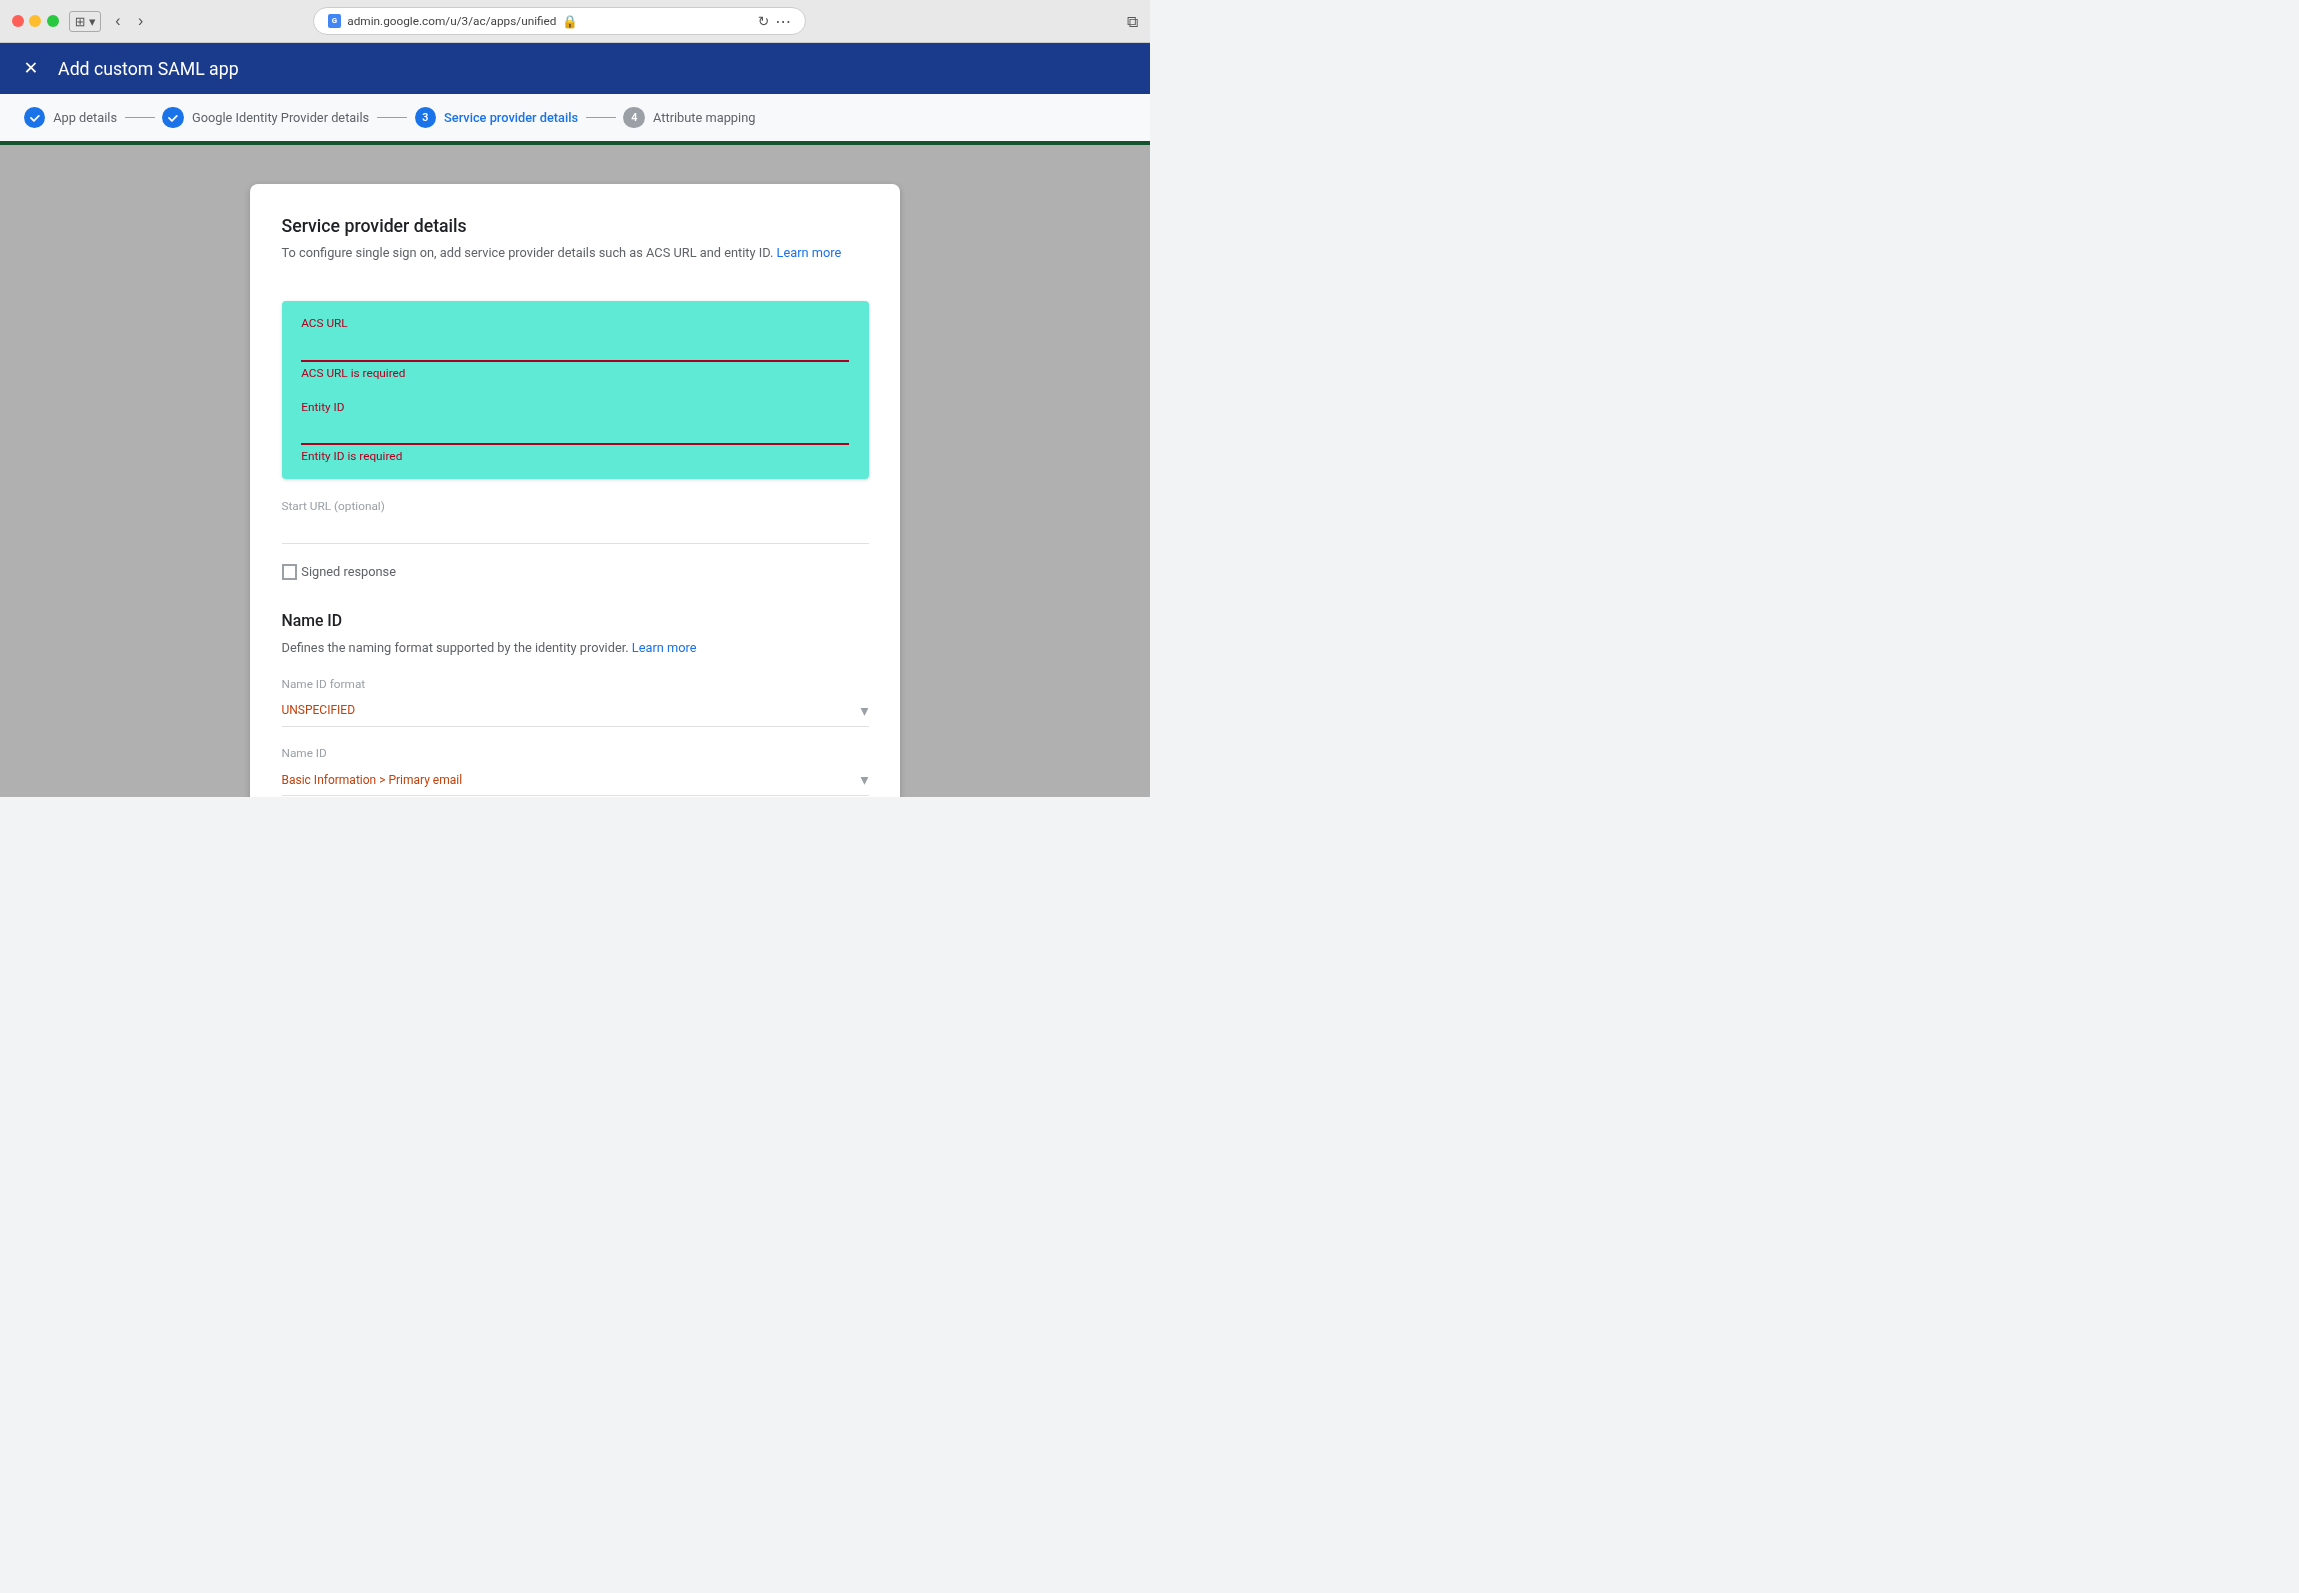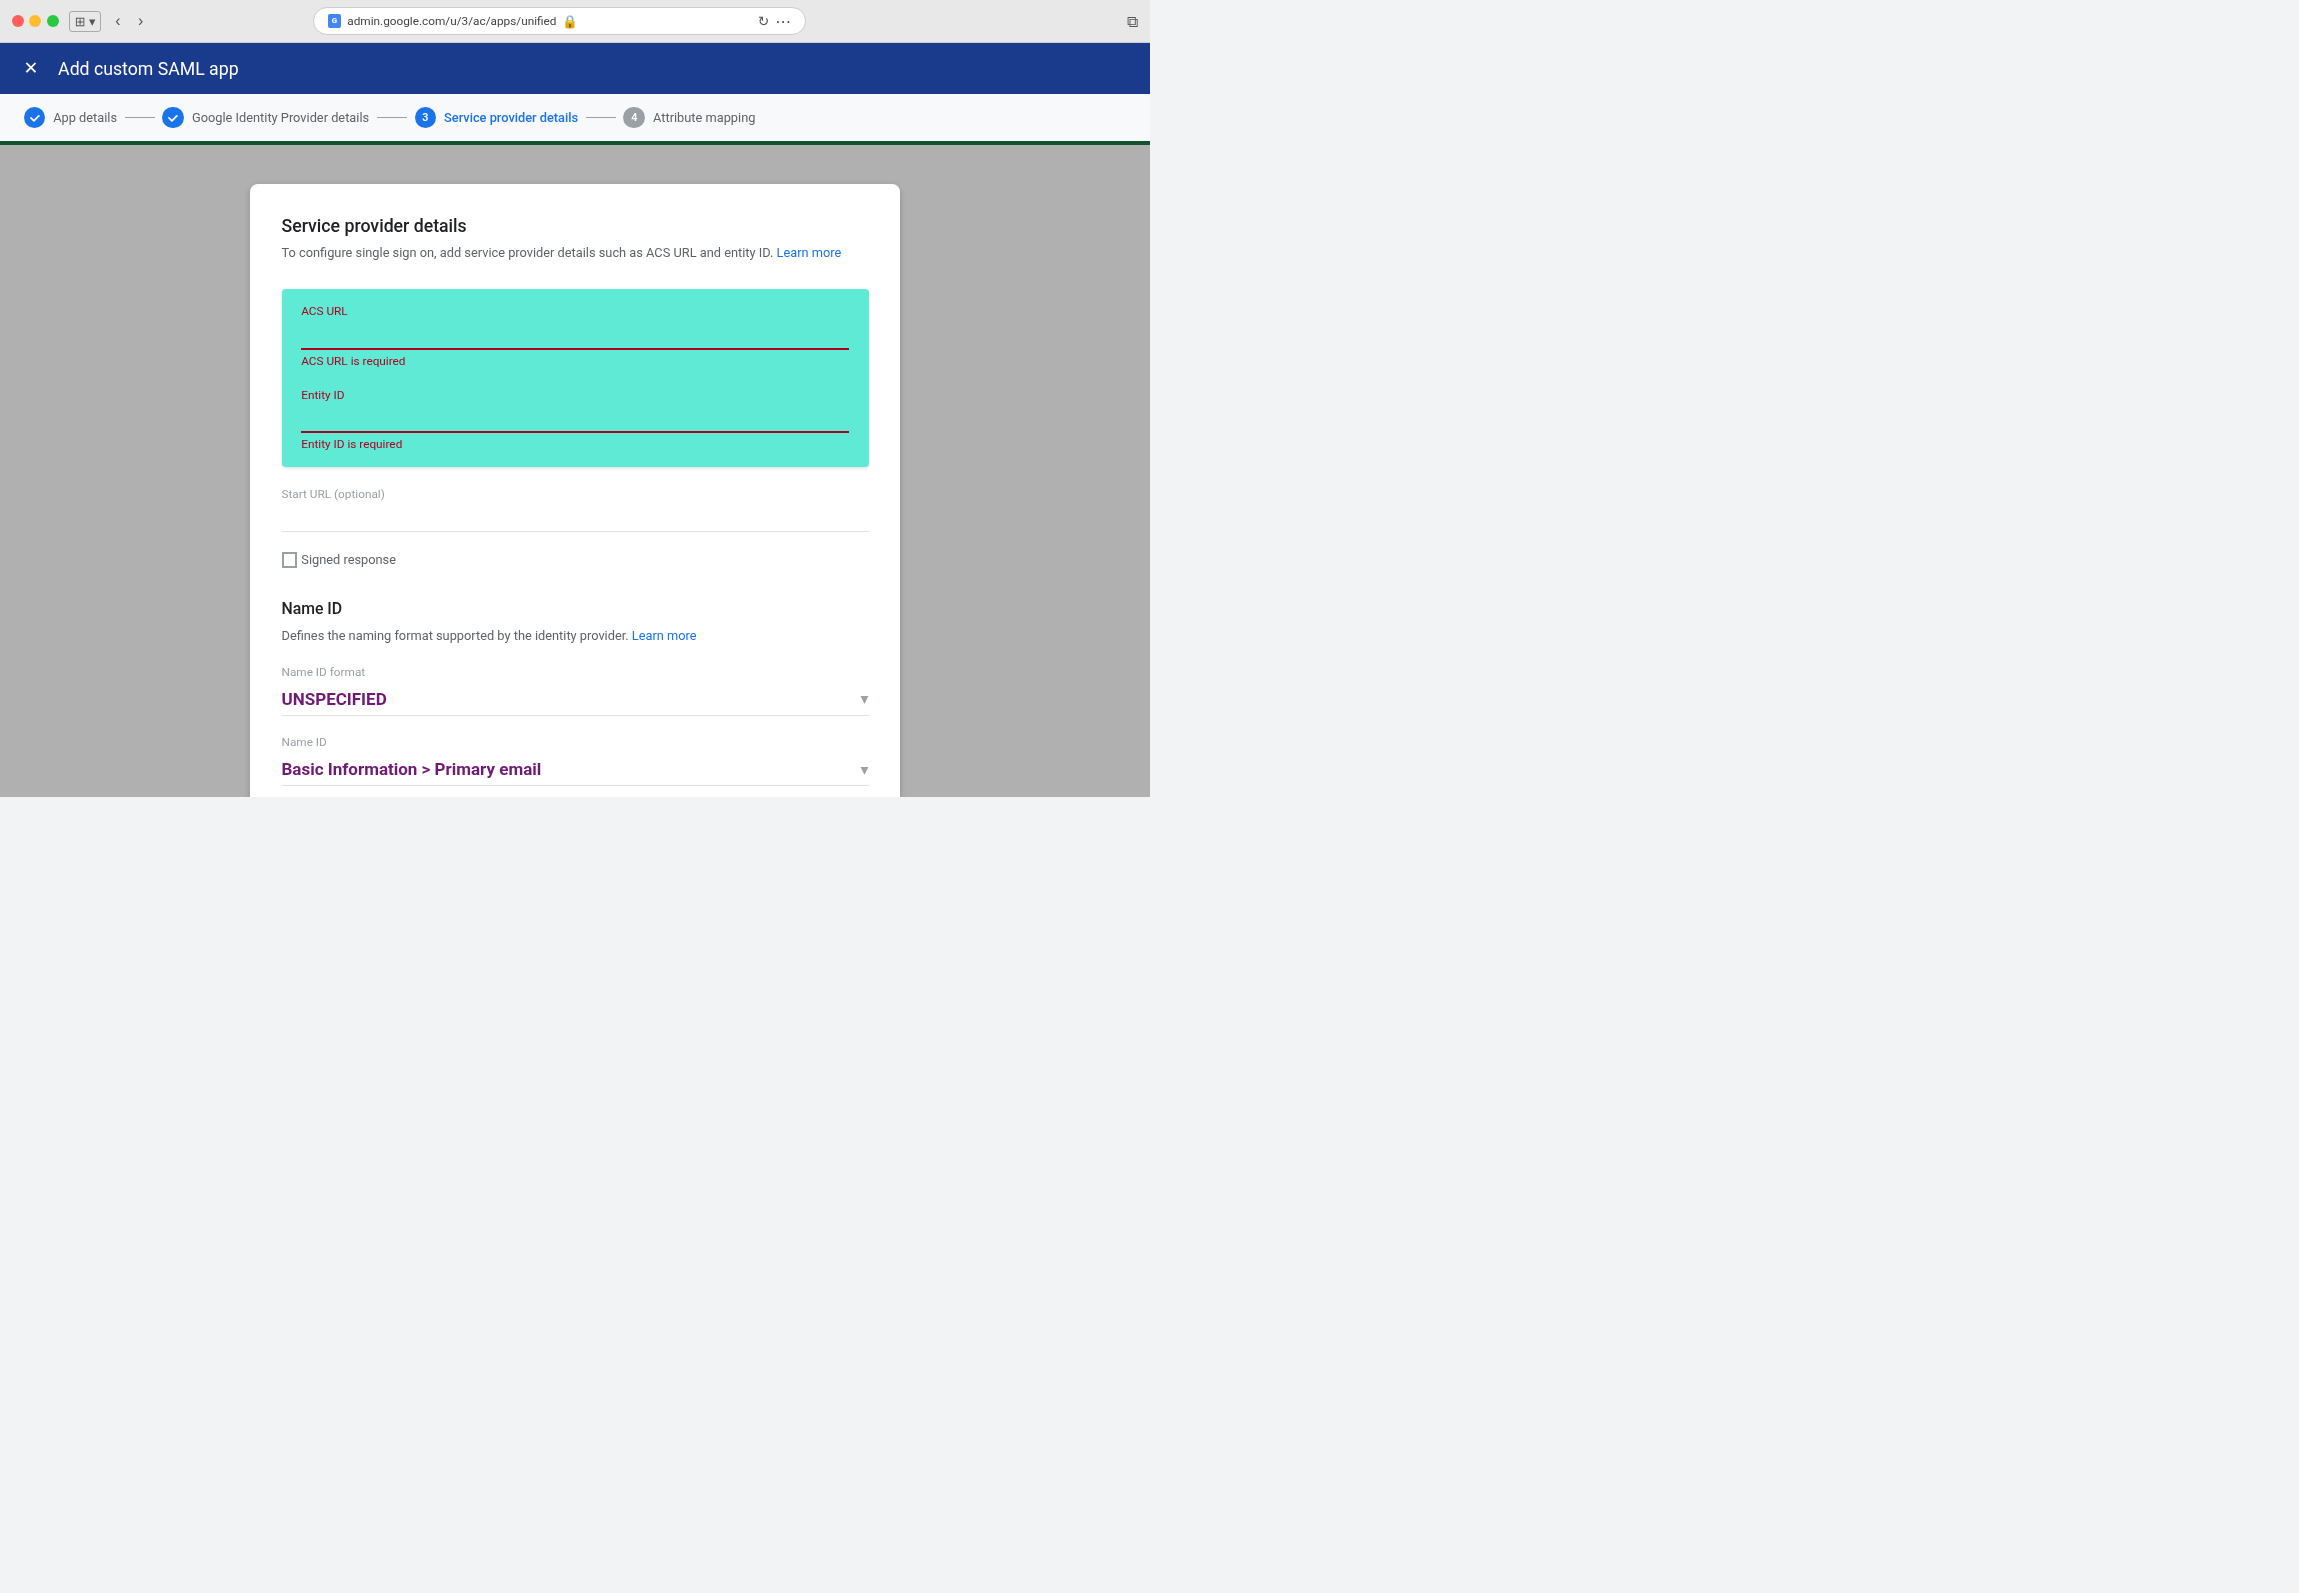--- a/index.html
+++ b/index.html
@@ -189,21 +189,21 @@
     .card-title {
       font-size: 17.7px;
       font-weight: 500;
       color: #202124;
       margin-bottom: 7.9px;
     }
 
     .card-description {
       font-size: 12.8px;
       color: #5f6368;
-      margin-bottom: 26px;
+      margin-bottom: 38px;
       line-height: 1.5;
     }
     .card-description a {
       color: #1a73e8;
       text-decoration: none;
     }
 
     
     .error-fields-box {
       border: none;
@@ -309,23 +309,22 @@
       margin-bottom: 3.9px;
     }
     .dropdown-row {
       display: flex;
       align-items: center;
       border-bottom: 1px solid #e0e0e0;
       padding: 5.9px 0;
     }
     .dropdown-value {
       flex: 1;
-      font-size: 17px;
-      color: #701a75;
-      font-weight: bold;
+      font-size: 12px;
+      color: #c2410c;
     }
     .dropdown-arrow {
       color: #9aa0a6;
       font-size: 15.8px;
     }
 
     
     .footer {
       background: #f8f9fa;
       border-top: 1px solid #e0e0e0;

